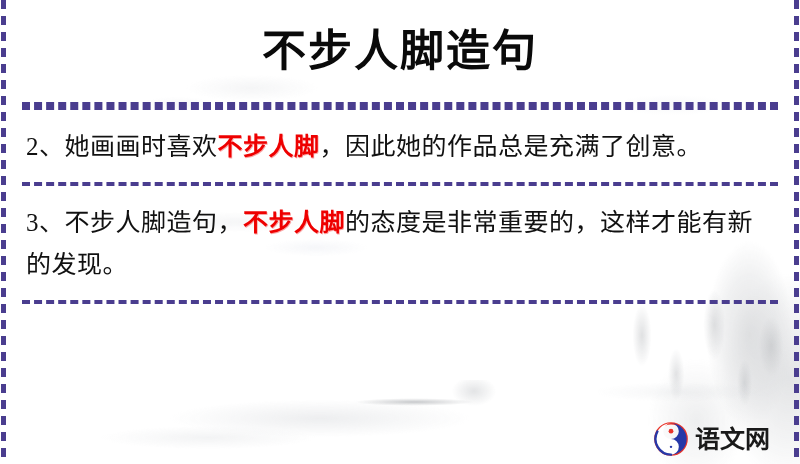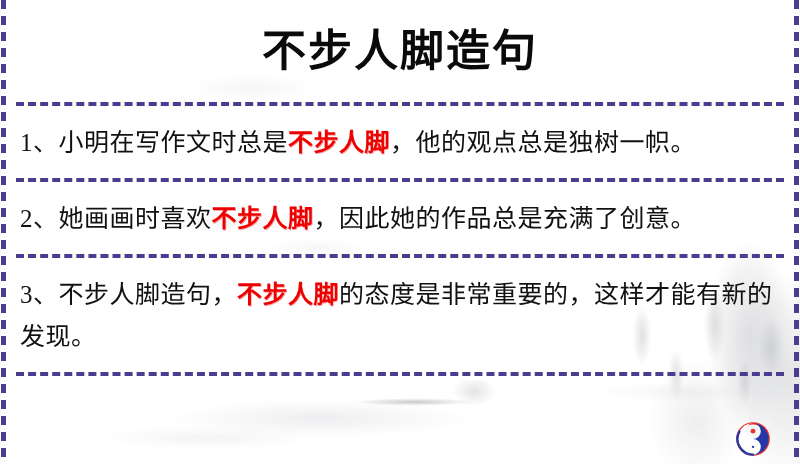--- a/index.html
+++ b/index.html
@@ -118,21 +118,21 @@
   .edge-dash.left  { left: 1px; }
   .edge-dash.right { right: 1px; }
 
   
   .content {
     position: relative;
     z-index: 2;
     width: 800px;
     height: 464px;
     box-sizing: border-box;
-    padding: 0 16px;
+    padding: 0 22px;
   }
 
   .title {
     text-align: center;
     font-family: "Liberation Serif", "DejaVu Serif", serif;
     font-size: 44px;
     font-weight: bold;
     color: #0a0a0a;
     letter-spacing: 2px;
     line-height: 1;
@@ -209,23 +209,20 @@
 
   <div class="edge-dash left"></div>
   <div class="edge-dash right"></div>
 
   <div class="content">
 
     <div class="title">不步人脚造句</div>
 
     <hr class="hr-dash top">
 
-    <div class="sentence">
-      <span>1、</span><span>小明在写作文时总是</span><span class="idiom">不步人脚</span><span>，他的观点总是独树一帜。</span>
-    </div>
 
     <hr class="hr-dash">
 
     <div class="sentence">
       <span>2、</span><span>她画画时喜欢</span><span class="idiom">不步人脚</span><span>，因此她的作品总是充满了创意。</span>
     </div>
 
     <hr class="hr-dash">
 
     <div class="sentence">
@@ -241,15 +238,16 @@
       <svg viewBox="0 0 100 100" width="34" height="34" aria-hidden="true">
         <circle cx="50" cy="50" r="46" fill="none" stroke="#e8352c" stroke-width="7"></circle>
         <path d="M50 4 A46 46 0 0 1 50 96 A23 23 0 0 1 50 50 A23 23 0 0 0 50 4 Z" fill="#2638a8"></path>
         <path d="M50 4 A46 46 0 0 0 50 96 A23 23 0 0 0 50 50 A23 23 0 0 1 50 4 Z" fill="#ffffff"></path>
         <circle cx="50" cy="27" r="7" fill="#e8352c"></circle>
         <circle cx="50" cy="73" r="7" fill="#ffffff"></circle>
         <circle cx="50" cy="73" r="3.5" fill="#2638a8"></circle>
         <path d="M50 96 A46 46 0 0 1 10 28" fill="none" stroke="#2638a8" stroke-width="7" stroke-linecap="round"></path>
       </svg>
     </span>
+    <span class="logo-text">语文网</span>
   </div>
 
 </div>
 
 </body></html>

